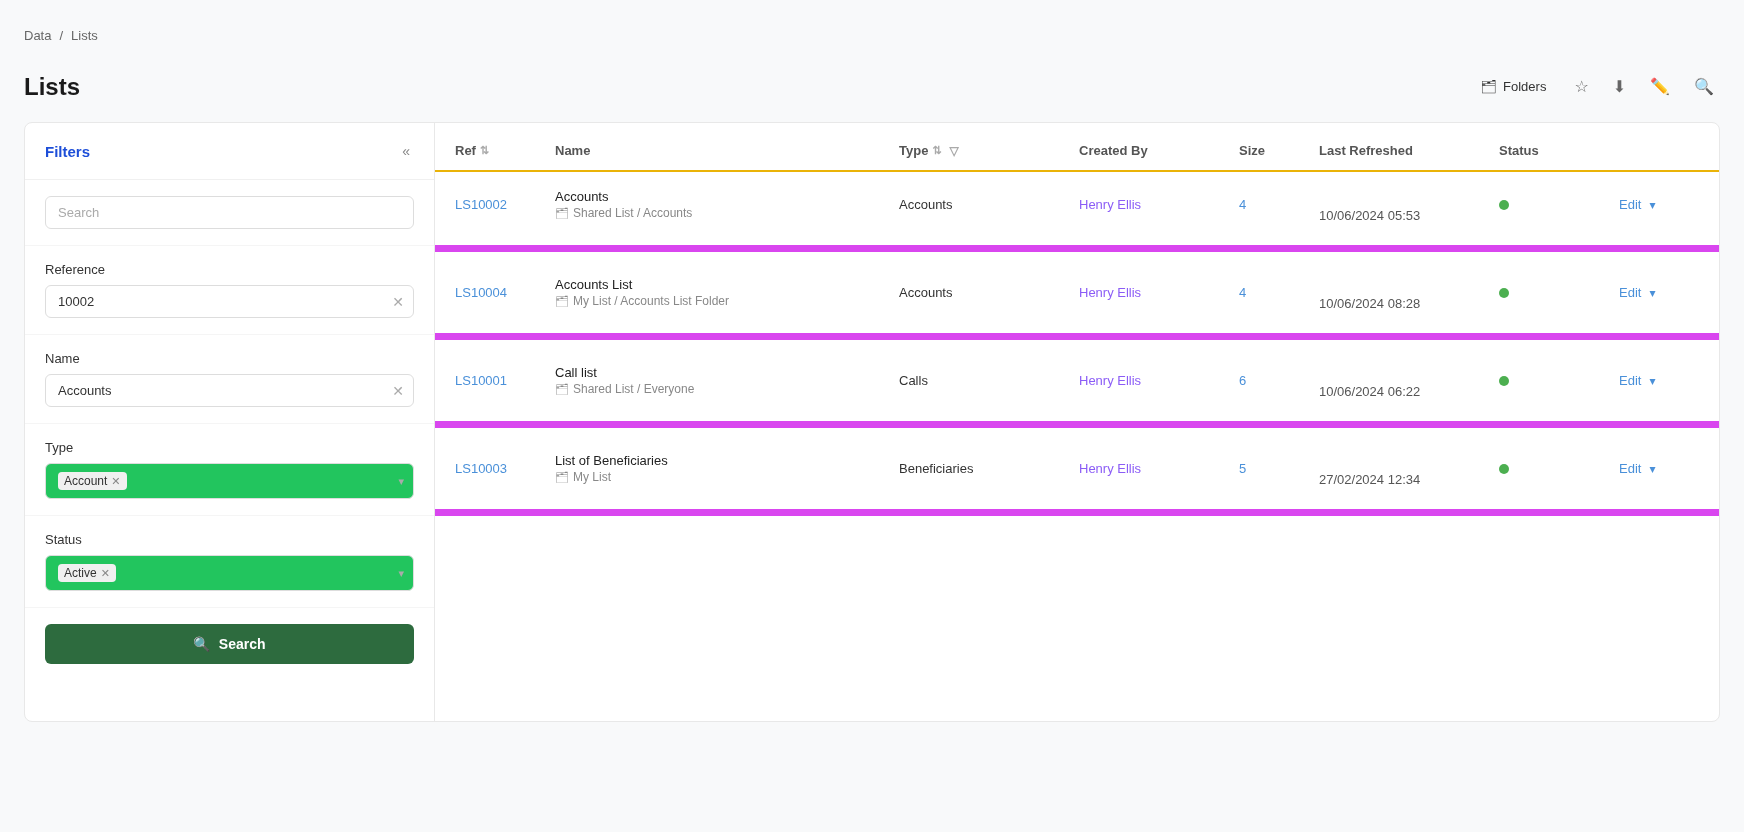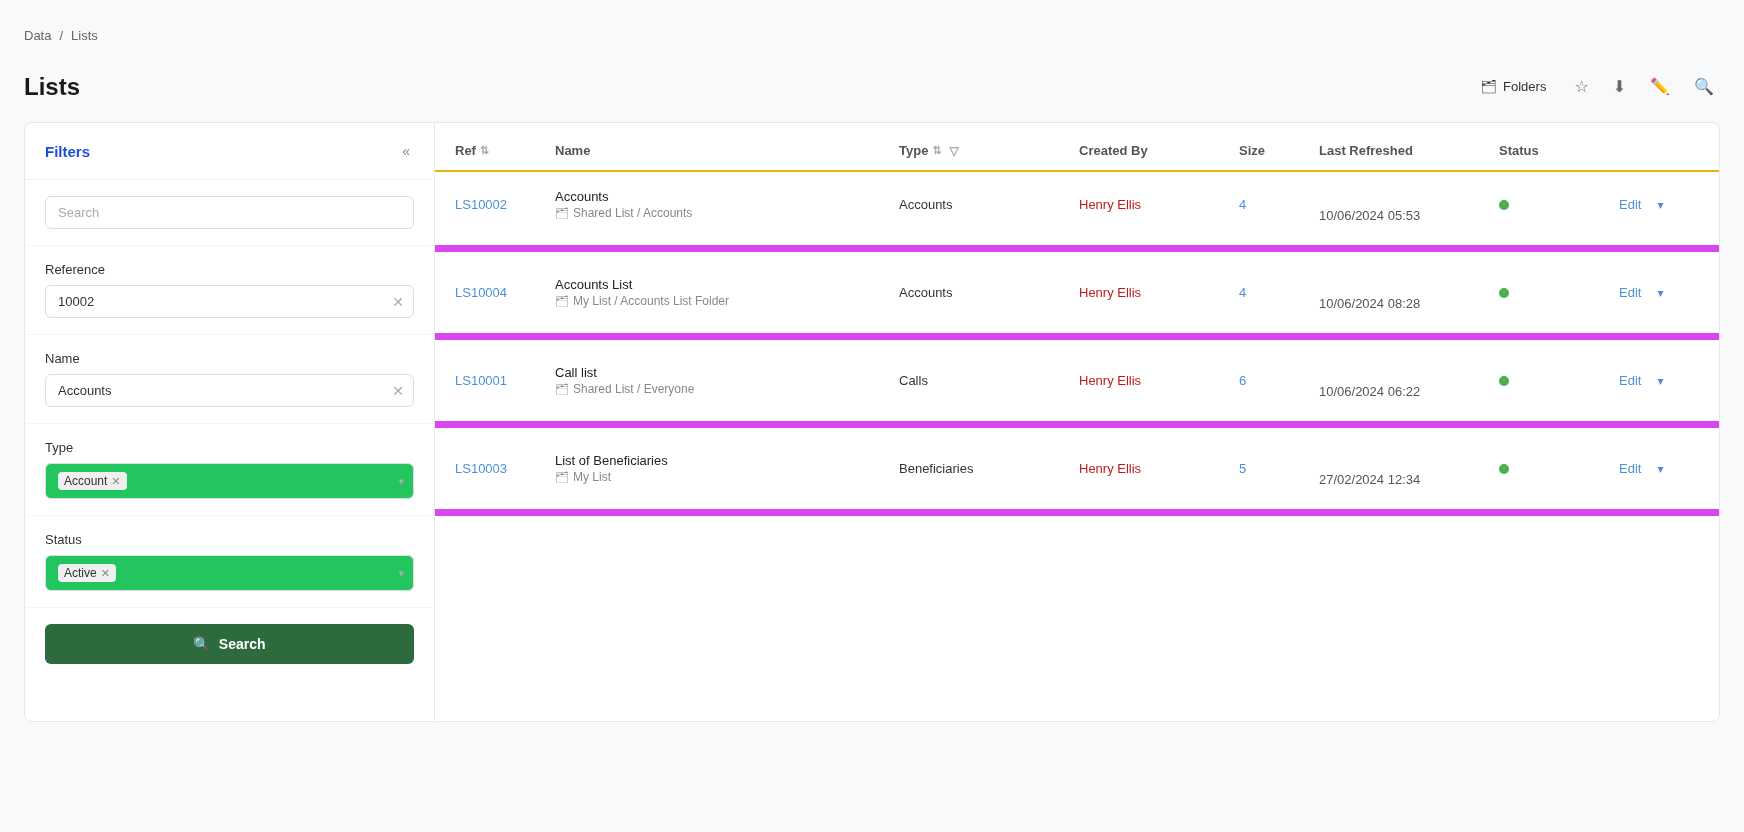--- a/index.html
+++ b/index.html
@@ -58,25 +58,25 @@
     .filter-icon { color: #aaa; font-size: 12px; margin-left: 4px; }
 
     .table-row { display: grid; grid-template-columns: 100px 1fr 180px 160px 80px 180px 120px 80px; padding: 22px 20px; border-bottom: 7px solid #d946ef; align-items: center; }
 
     .cell-ref { color: #4a90d9; font-weight: 500; font-size: 13px; cursor: pointer; }
     .cell-name { }
     .cell-name-title { font-size: 13px; font-weight: 500; color: #222; }
     .cell-name-sub { font-size: 12px; color: #888; display: flex; align-items: center; gap: 4px; margin-top: 2px; }
     .folder-icon { font-size: 11px; }
     .cell-type { font-size: 13px; color: #333; }
-    .cell-created-by { font-size: 13px; color: #b91c1c; }
+    .cell-created-by { font-size: 13px; color: #8b5cf6; }
     .cell-size { font-size: 13px; color: #4a90d9; font-weight: 500; }
     .cell-refreshed { font-size: 13px; color: #555; margin-top: 22px; }
     .status-dot { display: inline-block; width: 10px; height: 10px; border-radius: 50%; background: #4caf50; }
-    .cell-actions { display: flex; align-items: center; gap: 16px; }
+    .cell-actions { display: flex; align-items: center; gap: 8px; }
     .edit-btn { color: #4a90d9; font-size: 13px; cursor: pointer; background: none; border: none; }
     .chevron-down { color: #4a90d9; font-size: 12px; cursor: pointer; background: none; border: none; }
   </style>
 </head>
 <body>
 
 <div class="breadcrumb">
   <a href="#">Data</a>
   <span>/</span>
   <span>Lists</span>

